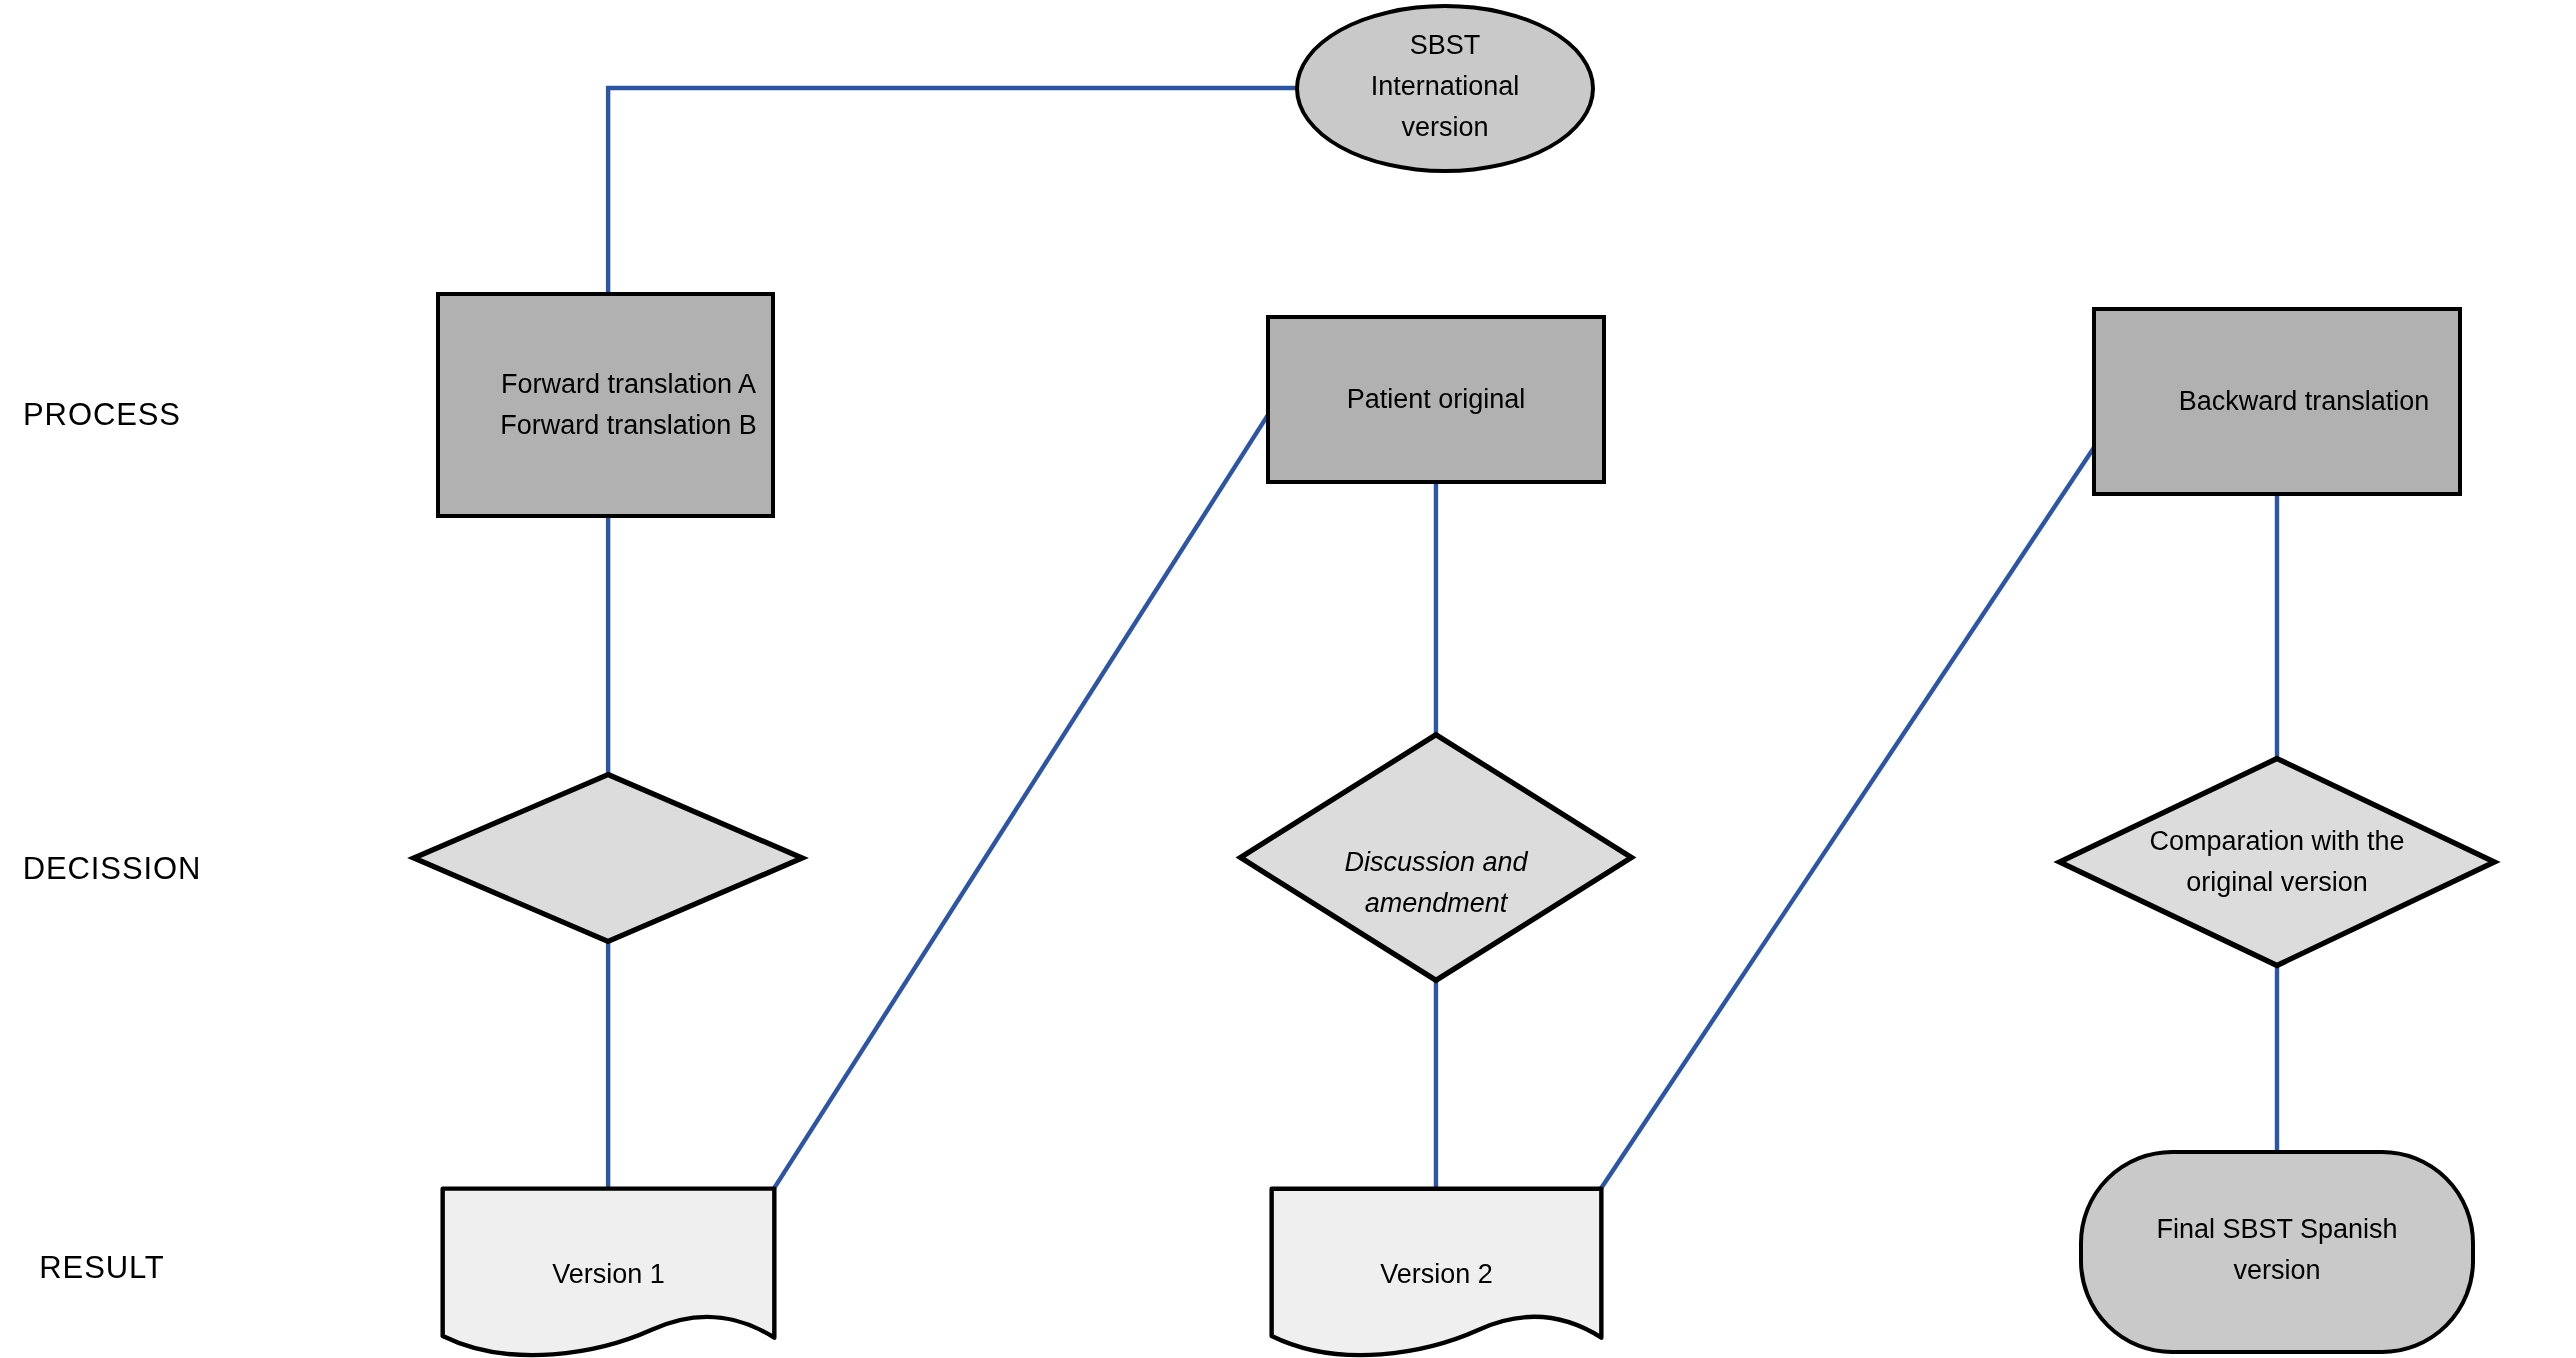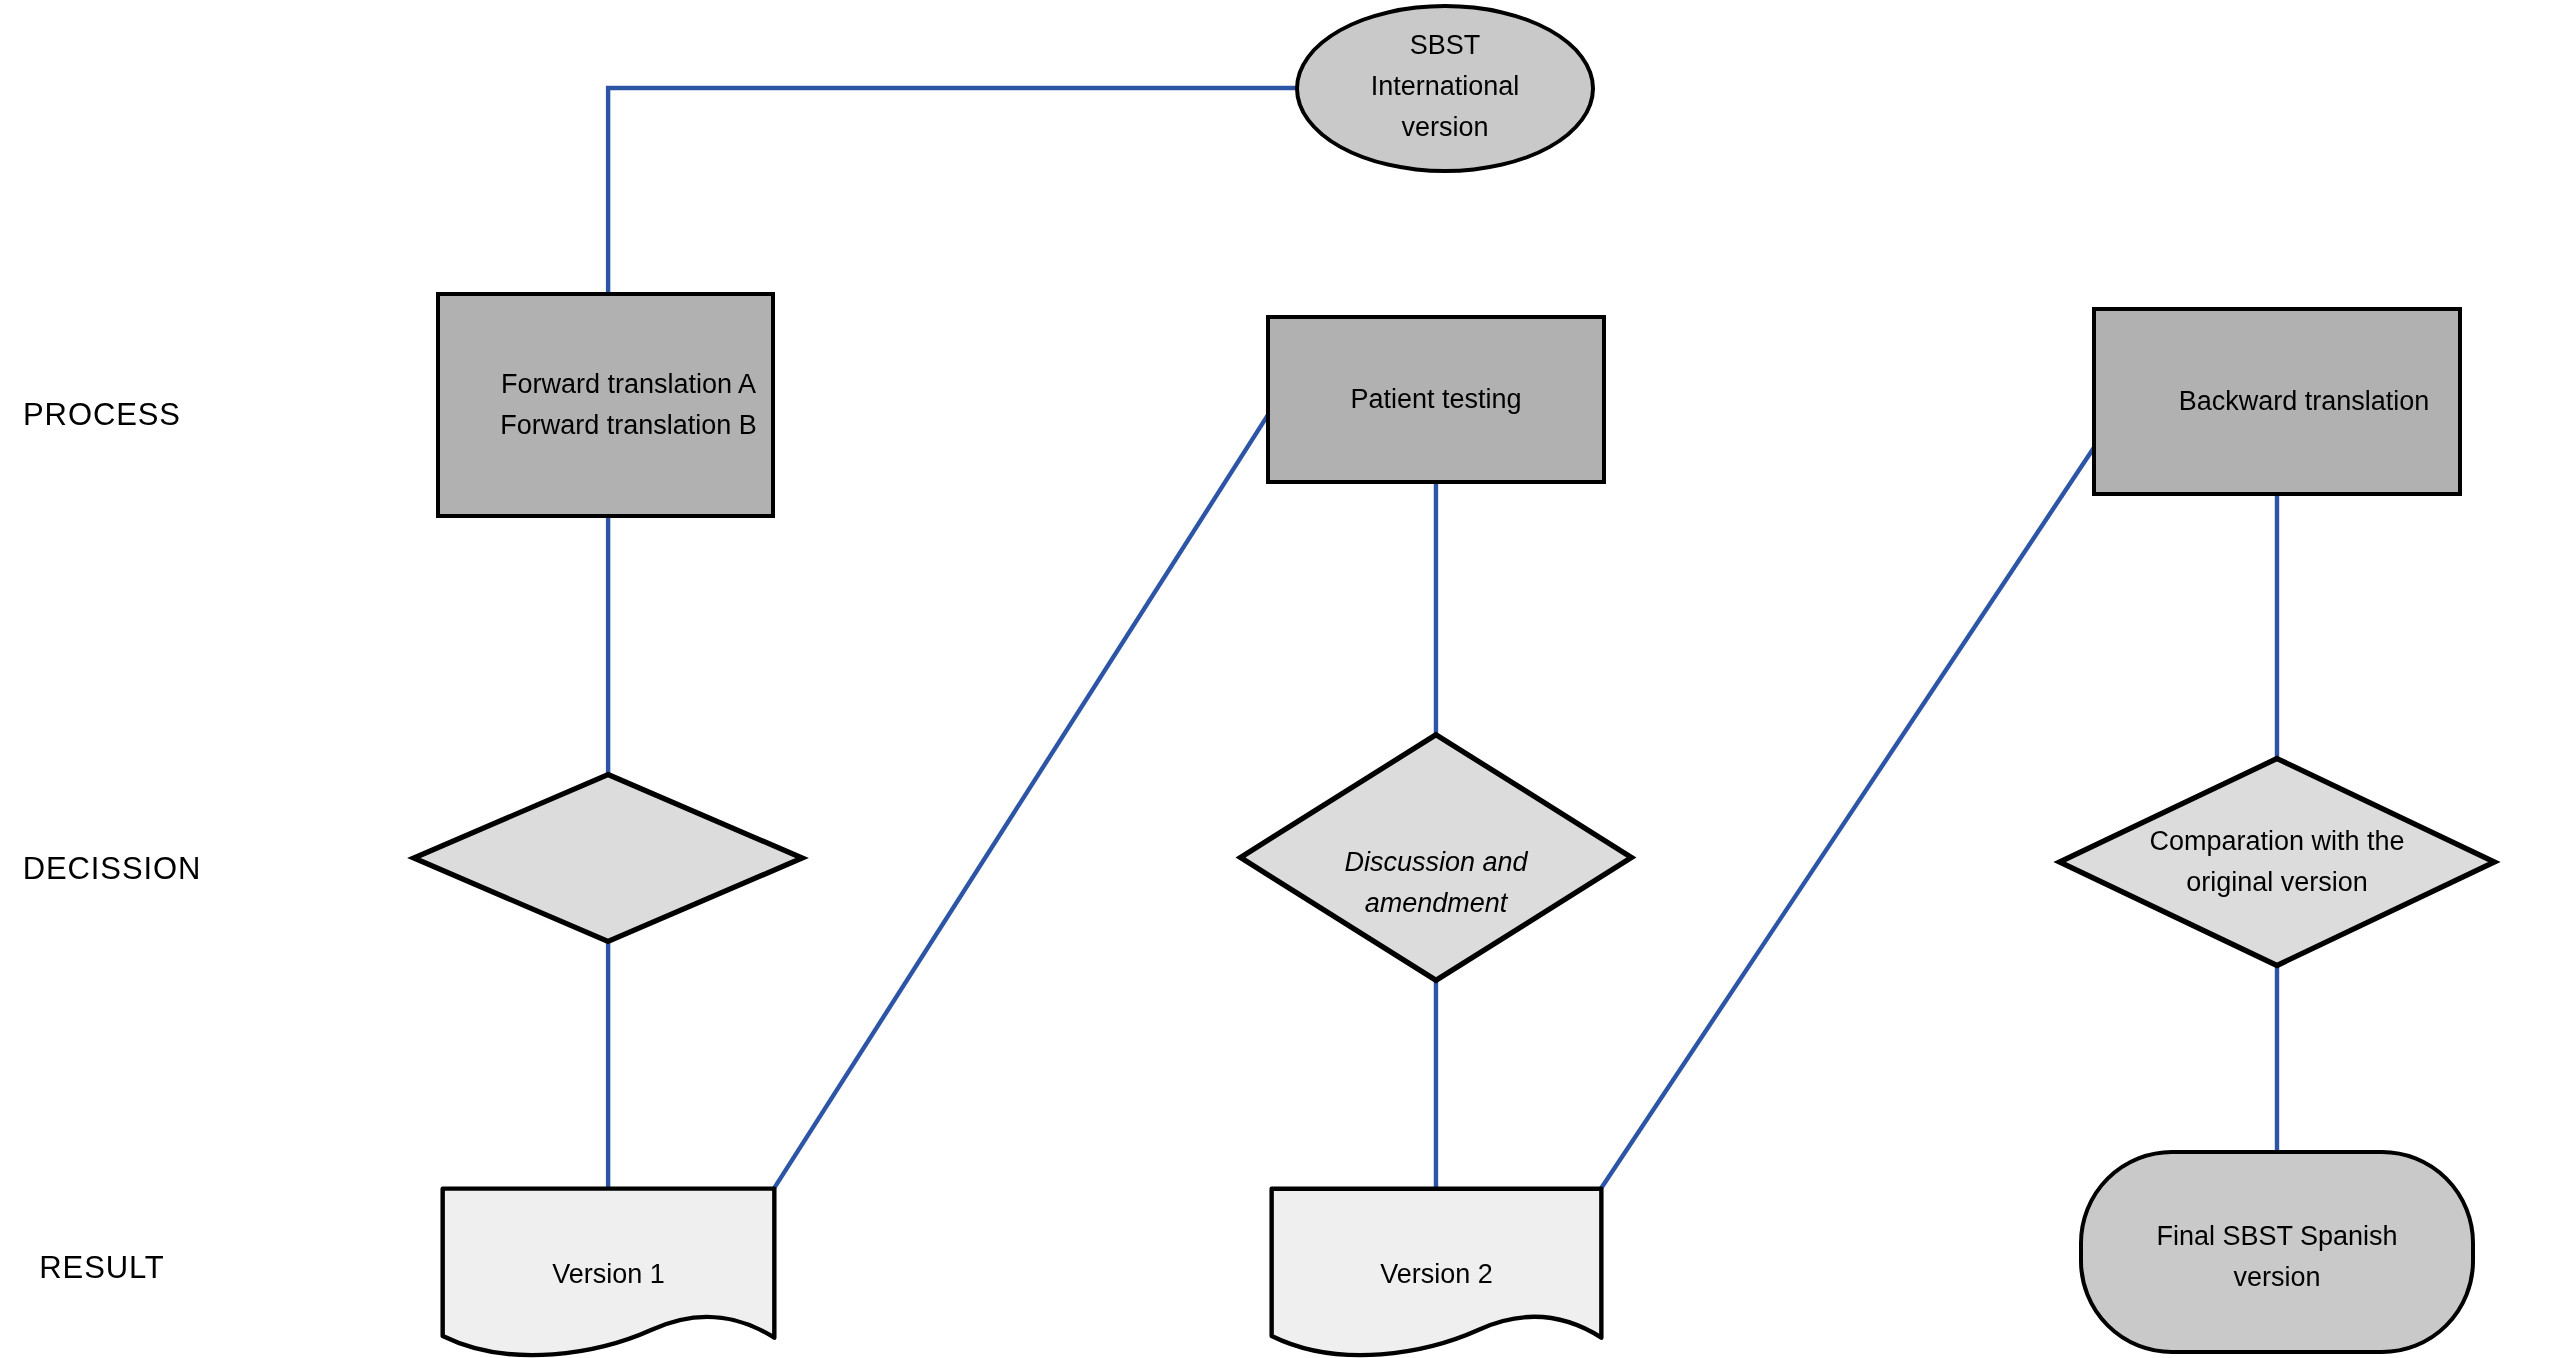--- a/index.html
+++ b/index.html
@@ -103,21 +103,21 @@
   #t-d2   { left: 1237px; top: 756px; width: 398px; height: 253px; font-style: italic; }
   #dia-3  { left: 2056px; top: 755px; width: 442px; height: 214px; }
   #t-d3   { left: 2056px; top: 755px; width: 442px; height: 214px; }
 
   #doc-1  { left: 440px;  top: 1186px; width: 337px; height: 187px; }
   #t-r1   { left: 440px;  top: 1186px; width: 337px; height: 176px; }
   #doc-2  { left: 1269px; top: 1186px; width: 335px; height: 187px; }
   #t-r2   { left: 1269px; top: 1186px; width: 335px; height: 176px; }
 
   #final-rounded { left: 2079px; top: 1150px; width: 396px; height: 204px; }
-  #t-r3          { left: 2079px; top: 1150px; width: 396px; height: 200px; margin-top: 7px; }
+  #t-r3          { left: 2079px; top: 1150px; width: 396px; height: 200px; }
 </style>
 </head>
 <body>
 
 <div id="canvas">
 
   <svg id="connector-layer" viewBox="0 0 2924 1542" xmlns="http://www.w3.org/2000/svg">
     <polyline class="connector" points="1474,100 690,100 690,340"></polyline>
     <line class="connector" x1="690" y1="585" x2="690" y2="880"></line>
     <line class="connector" x1="690" y1="1068" x2="690" y2="1352"></line>
@@ -136,21 +136,21 @@
   <div class="shape terminal ellipse" id="start-ellipse"></div>
   <div class="node-label" id="t-start">SBST
 International
 version</div>
 
   <div class="shape process-box" id="box-p1"></div>
   <div class="node-label" id="t-p1">Forward translation A
 Forward translation B</div>
 
   <div class="shape process-box" id="box-p2"></div>
-  <div class="node-label" id="t-p2">Patient testing</div>
+  <div class="node-label" id="t-p2">Patient original</div>
 
   <div class="shape process-box" id="box-p3"></div>
   <div class="node-label" id="t-p3">Backward translation</div>
 
   <svg class="shape" id="dia-1" viewBox="0 0 450 198" xmlns="http://www.w3.org/2000/svg">
     <polygon class="diamond-shape" points="225,4 446,99 225,194 4,99"></polygon>
   </svg>
 
   <svg class="shape" id="dia-2" viewBox="0 0 452 287" xmlns="http://www.w3.org/2000/svg">
     <polygon class="diamond-shape" points="226,4 448,143.5 226,283 4,143.5"></polygon>

